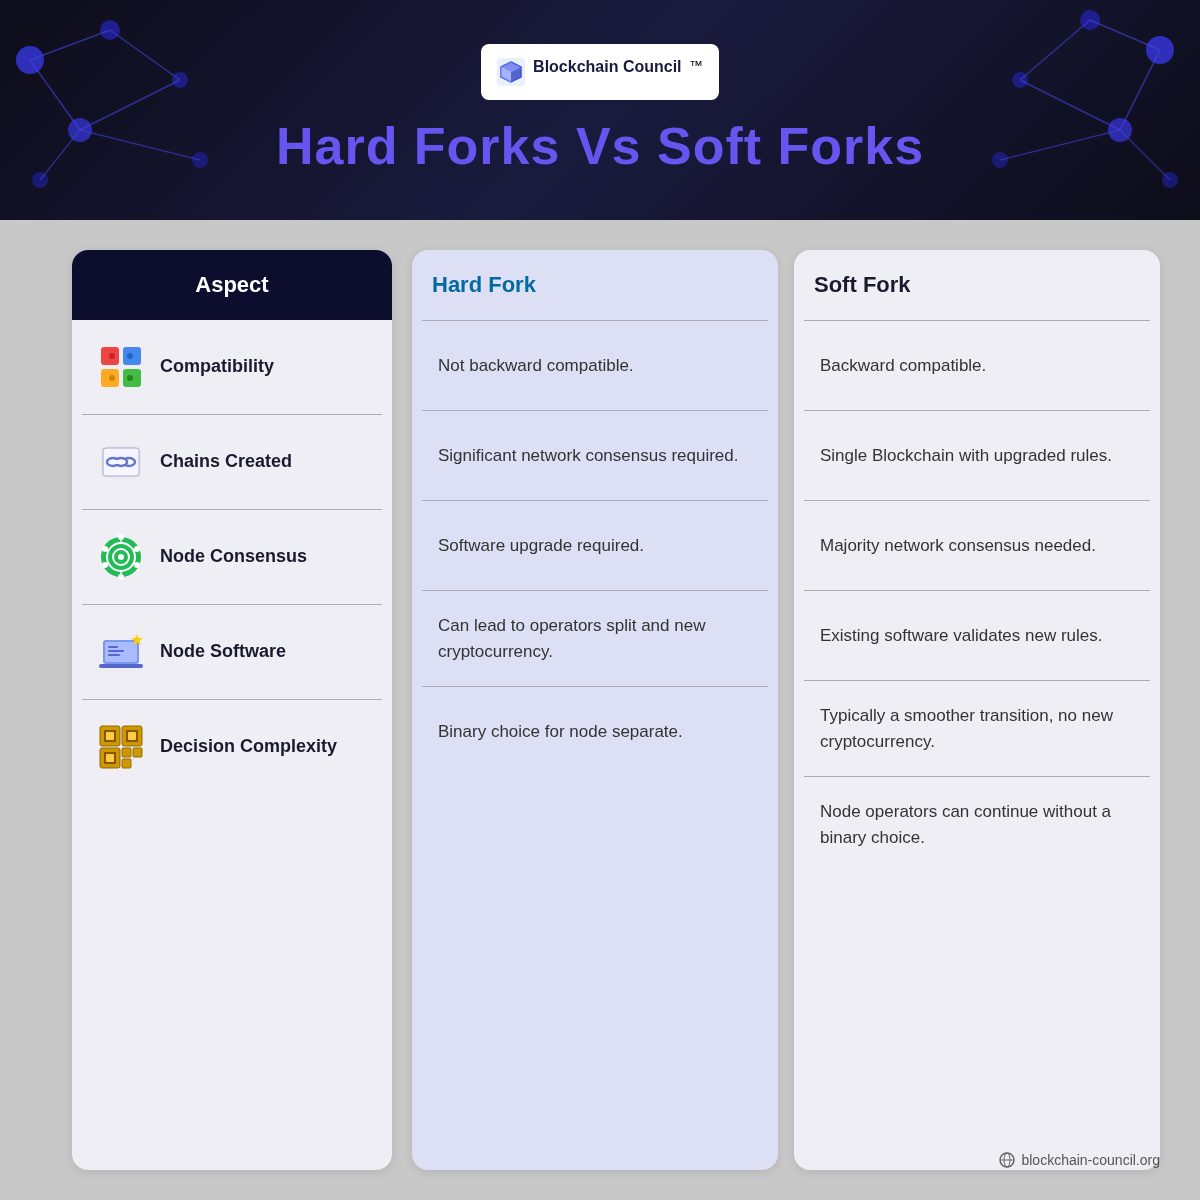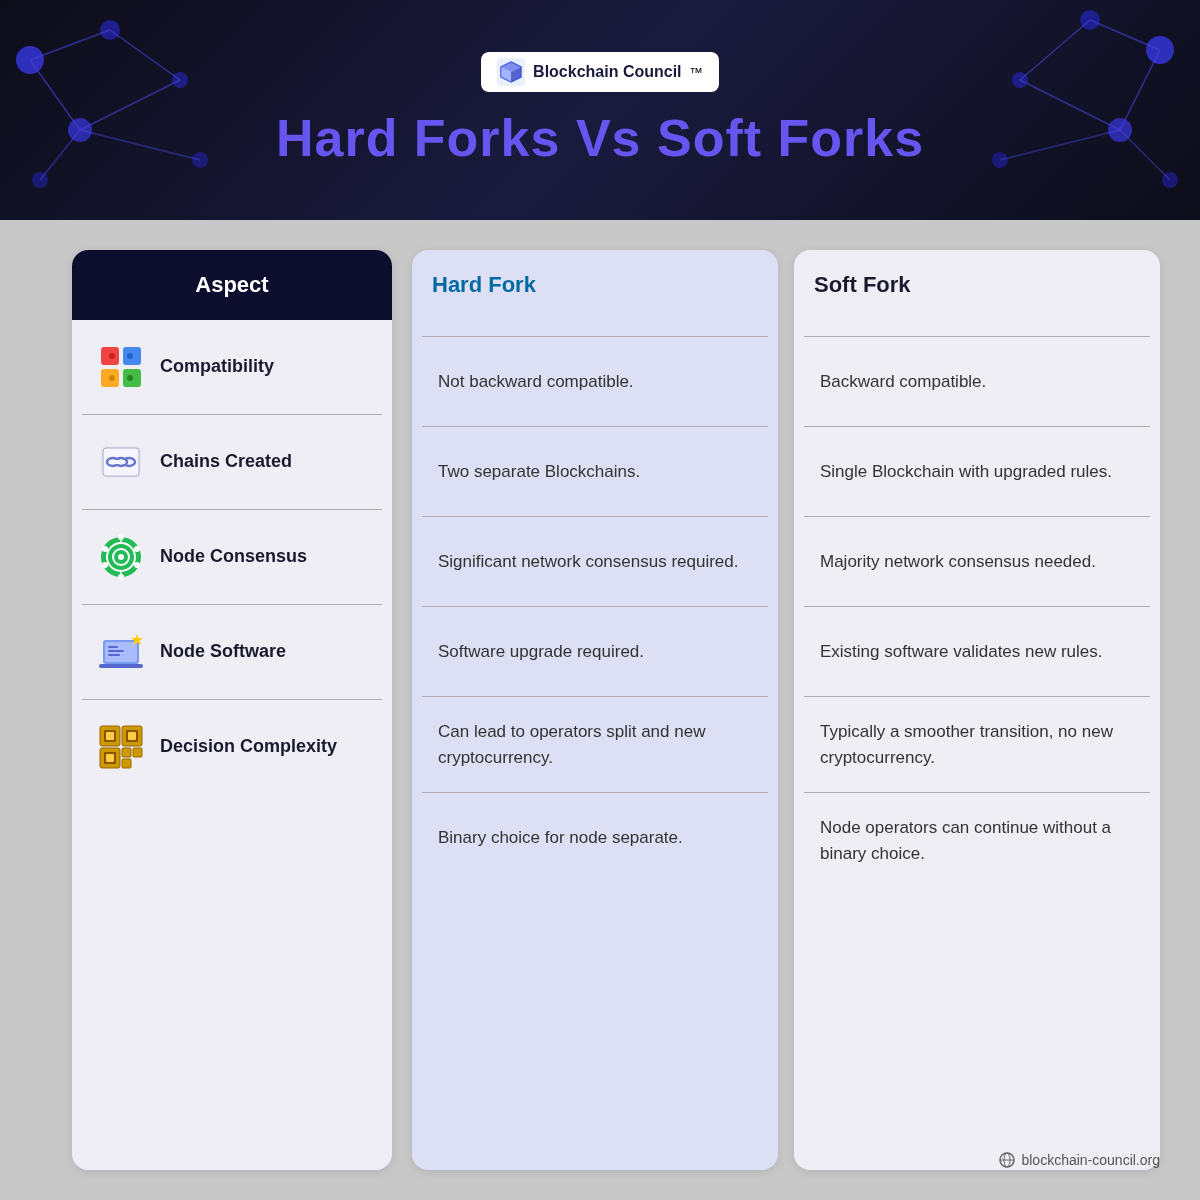--- a/index.html
+++ b/index.html
@@ -20,23 +20,22 @@
       display: flex;
       flex-direction: column;
       align-items: center;
       justify-content: center;
       overflow: hidden;
     }
 
     .logo-bar {
       background: white;
       border-radius: 8px;
-      padding: 6px 16px;
-      display: flex;
-      align-items: center;
+      padding: 14px 16px;
+      display: flex;
       gap: 8px;
       margin-bottom: 16px;
       z-index: 1;
     }
 
     .logo-cube {
       width: 28px;
       height: 28px;
     }
 
@@ -148,21 +147,20 @@
       color: #1a1a2e;
       border-bottom: none;
     }
 
     .fork-col:first-child .fork-header {
       color: #0369a1;
     }
 
     .fork-rows {
       padding: 0 10px;
-      margin-top: 16px;
     }
 
     .fork-row {
       padding: 22px 16px;
       border-top: 1px solid #b0aab8;
       font-size: 17px;
       color: #333;
       line-height: 1.5;
       min-height: 90px;
       display: flex;
@@ -350,23 +348,20 @@
 
     <div class="right-cols">
 
       <div class="fork-col">
         <div class="fork-header">Hard Fork</div>
         <div class="fork-rows">
           <div class="fork-row">
             <span>Not backward compatible.</span>
           </div>
           <div class="fork-row">
-            <span>Two separate Blockchains.</span>
-          </div>
-          <div class="fork-row">
             <span>Significant network consensus required.</span>
           </div>
           <div class="fork-row">
             <span>Software upgrade required.</span>
           </div>
           <div class="fork-row">
             <span>Can lead to operators split and new cryptocurrency.</span>
           </div>
           <div class="fork-row">
             <span>Binary choice for node separate.</span>

